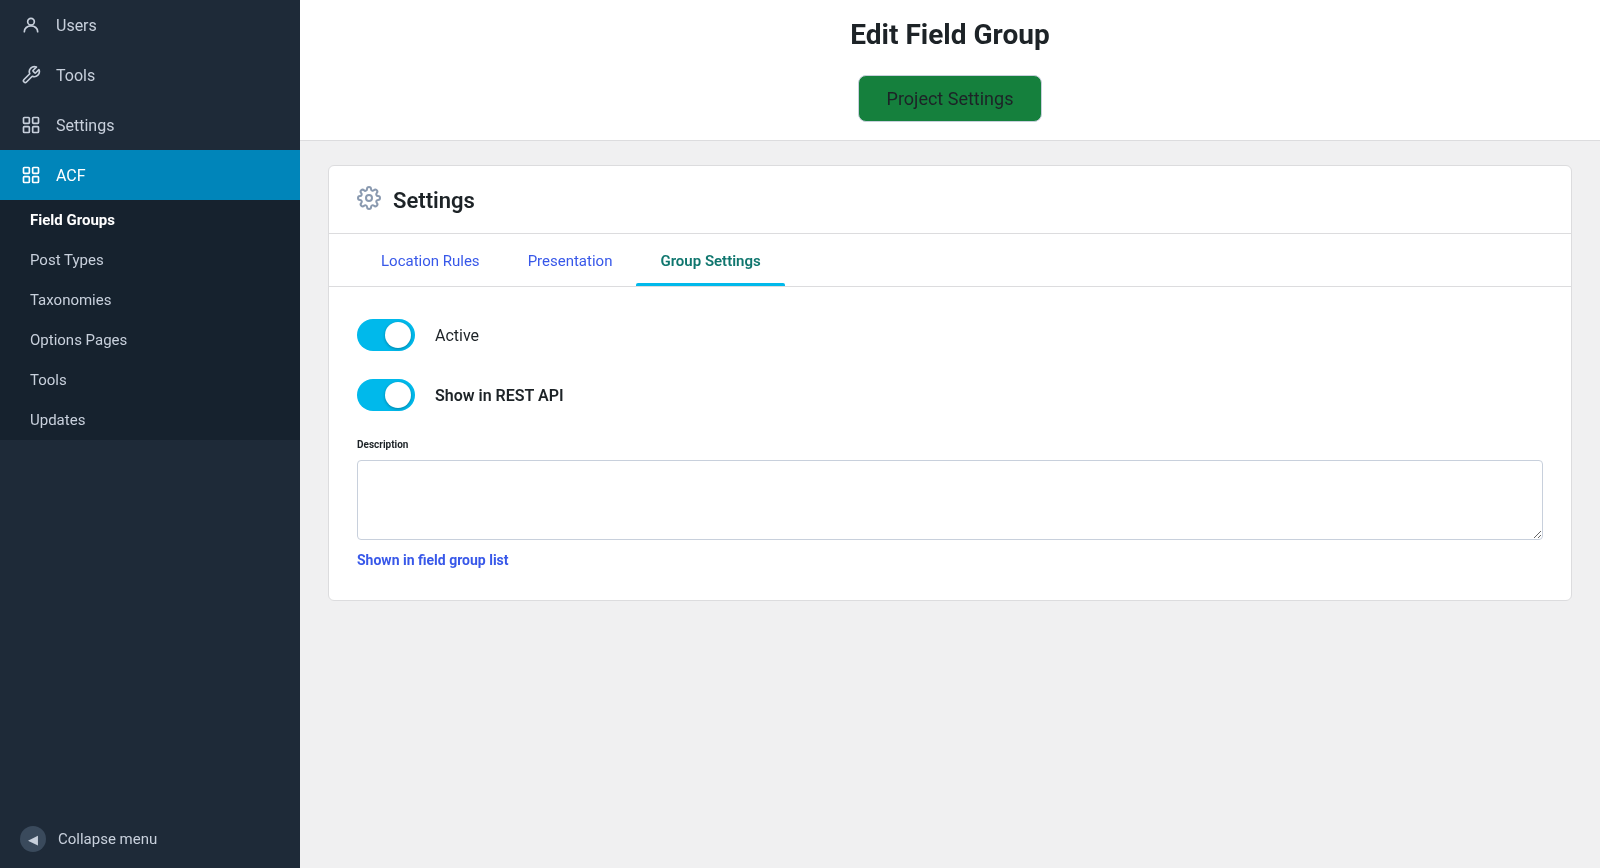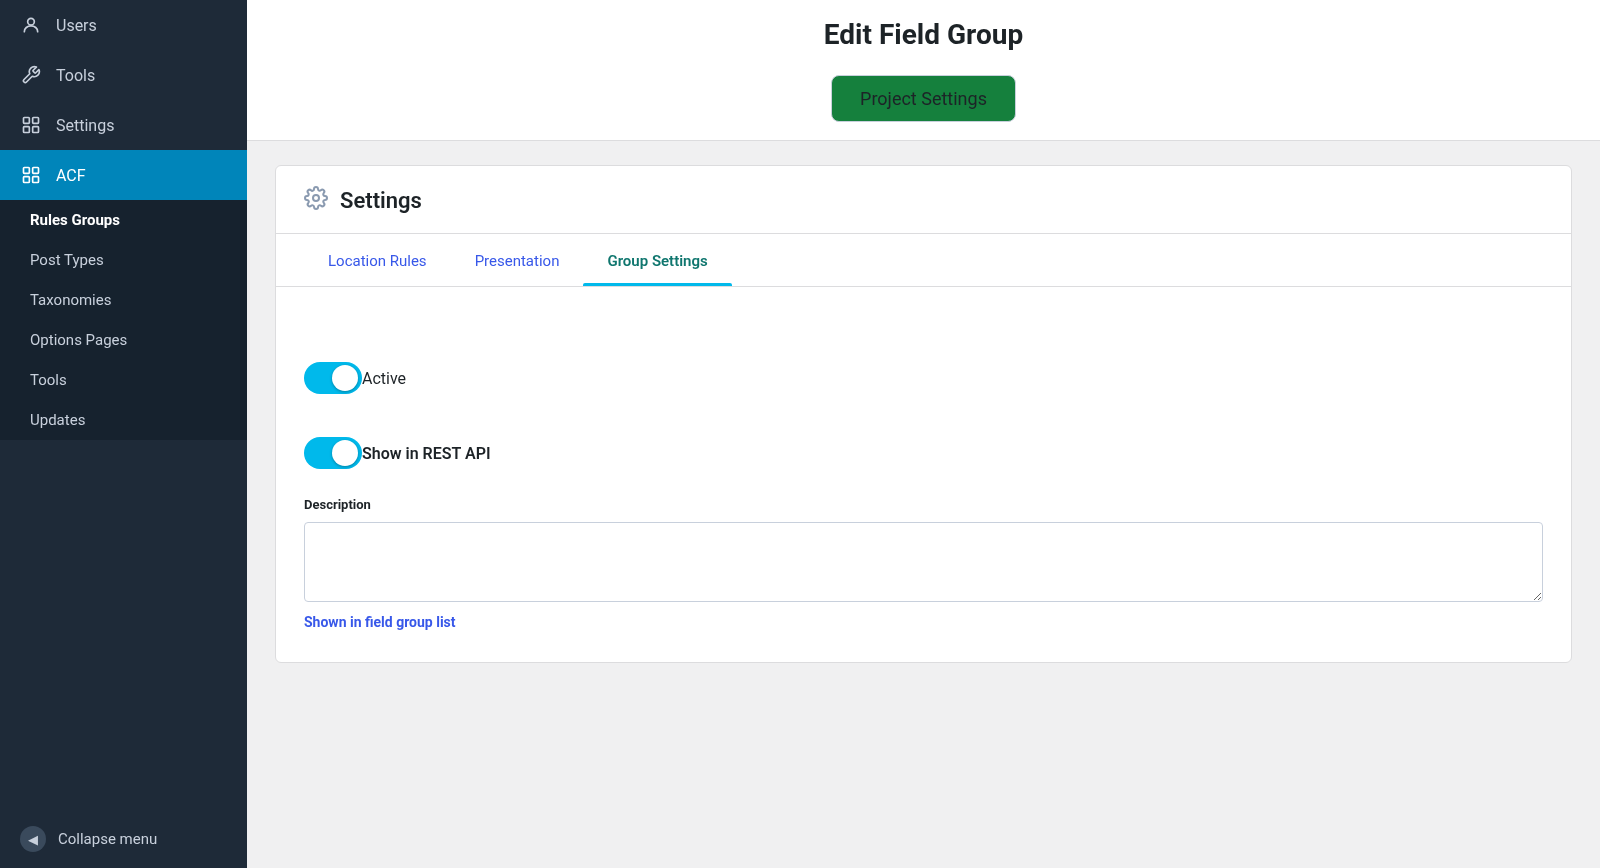--- a/index.html
+++ b/index.html
@@ -1,20 +1,20 @@
 <!DOCTYPE html>
 <html><head>
   <meta charset="utf-8">
   <style>
     * { box-sizing: border-box; margin: 0; padding: 0; }
     body { font-family: -apple-system, BlinkMacSystemFont, 'Segoe UI', Roboto, sans-serif; display: flex; height: 868px; overflow: hidden; background: #f0f0f1; }
 
     
     .sidebar {
-      width: 247px;
+      width: 300px;
       background: #1e2a38;
       color: #fff;
       display: flex;
       flex-direction: column;
       flex-shrink: 0;
       height: 100%;
     }
 
     .sidebar-item {
       display: flex;
@@ -178,22 +178,22 @@
 
     
     .card-body {
       padding: 32px 28px;
     }
 
     
     .toggle-row {
       display: flex;
       align-items: center;
+      gap: 20px;
       margin-bottom: 28px;
-      margin-top: 43px;
     }
 
     .toggle {
       position: relative;
       width: 58px;
       height: 32px;
       flex-shrink: 0;
     }
 
     .toggle input {
@@ -228,21 +228,21 @@
       font-size: 16px;
       color: #1d2327;
     }
 
     .toggle-label.bold {
       font-weight: 600;
     }
 
     
     .description-label {
-      font-size: 13px;
+      font-size: 10px;
       font-weight: 700;
       color: #1d2327;
       margin-bottom: 10px;
       margin-top: 4px;
     }
 
     .description-textarea {
       width: 100%;
       min-height: 80px;
       border: 1px solid #c8d0dc;
@@ -316,21 +316,21 @@
           <rect x="14" y="3" width="7" height="7" rx="1"></rect>
           <rect x="14" y="14" width="7" height="7" rx="1"></rect>
           <rect x="3" y="14" width="7" height="7" rx="1"></rect>
         </svg>
     </span>
     <span>ACF</span>
   </div>
 
   <div class="sidebar-section">
     <div class="sidebar-section-item active">
-      <span>Rules Groups</span>
+      <span>Field Groups</span>
     </div>
     <div class="sidebar-section-item">
       <span>Post Types</span>
     </div>
     <div class="sidebar-section-item">
       <span>Taxonomies</span>
     </div>
     <div class="sidebar-section-item">
       <span>Options Pages</span>
     </div>

